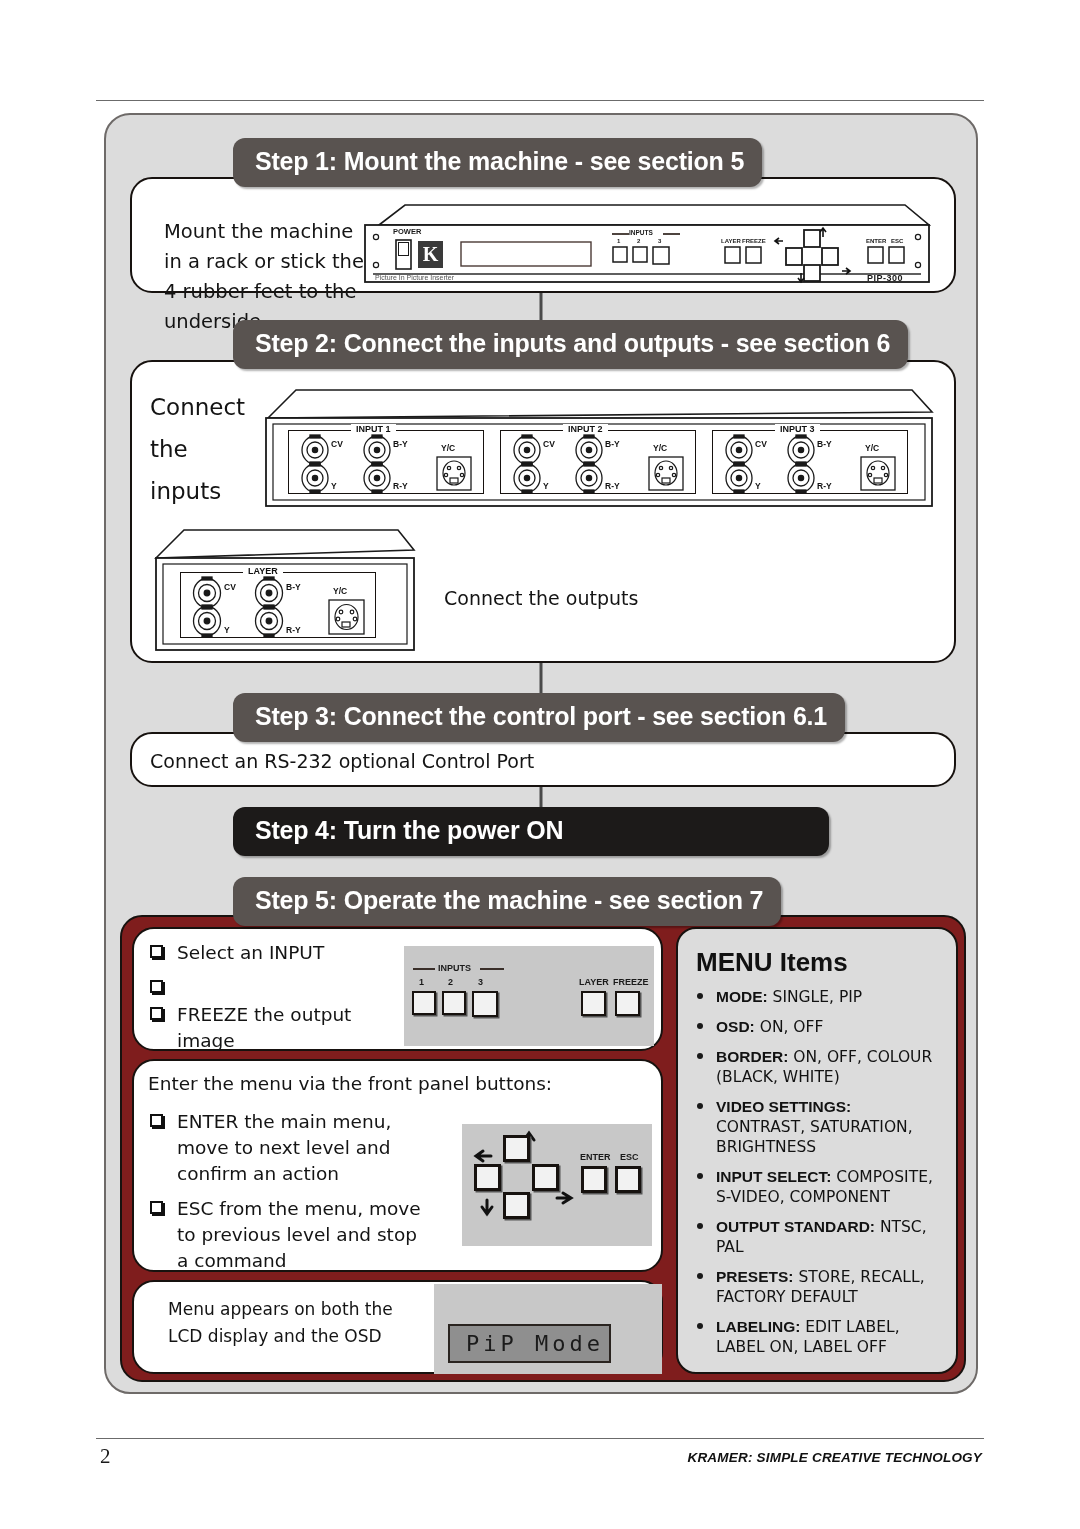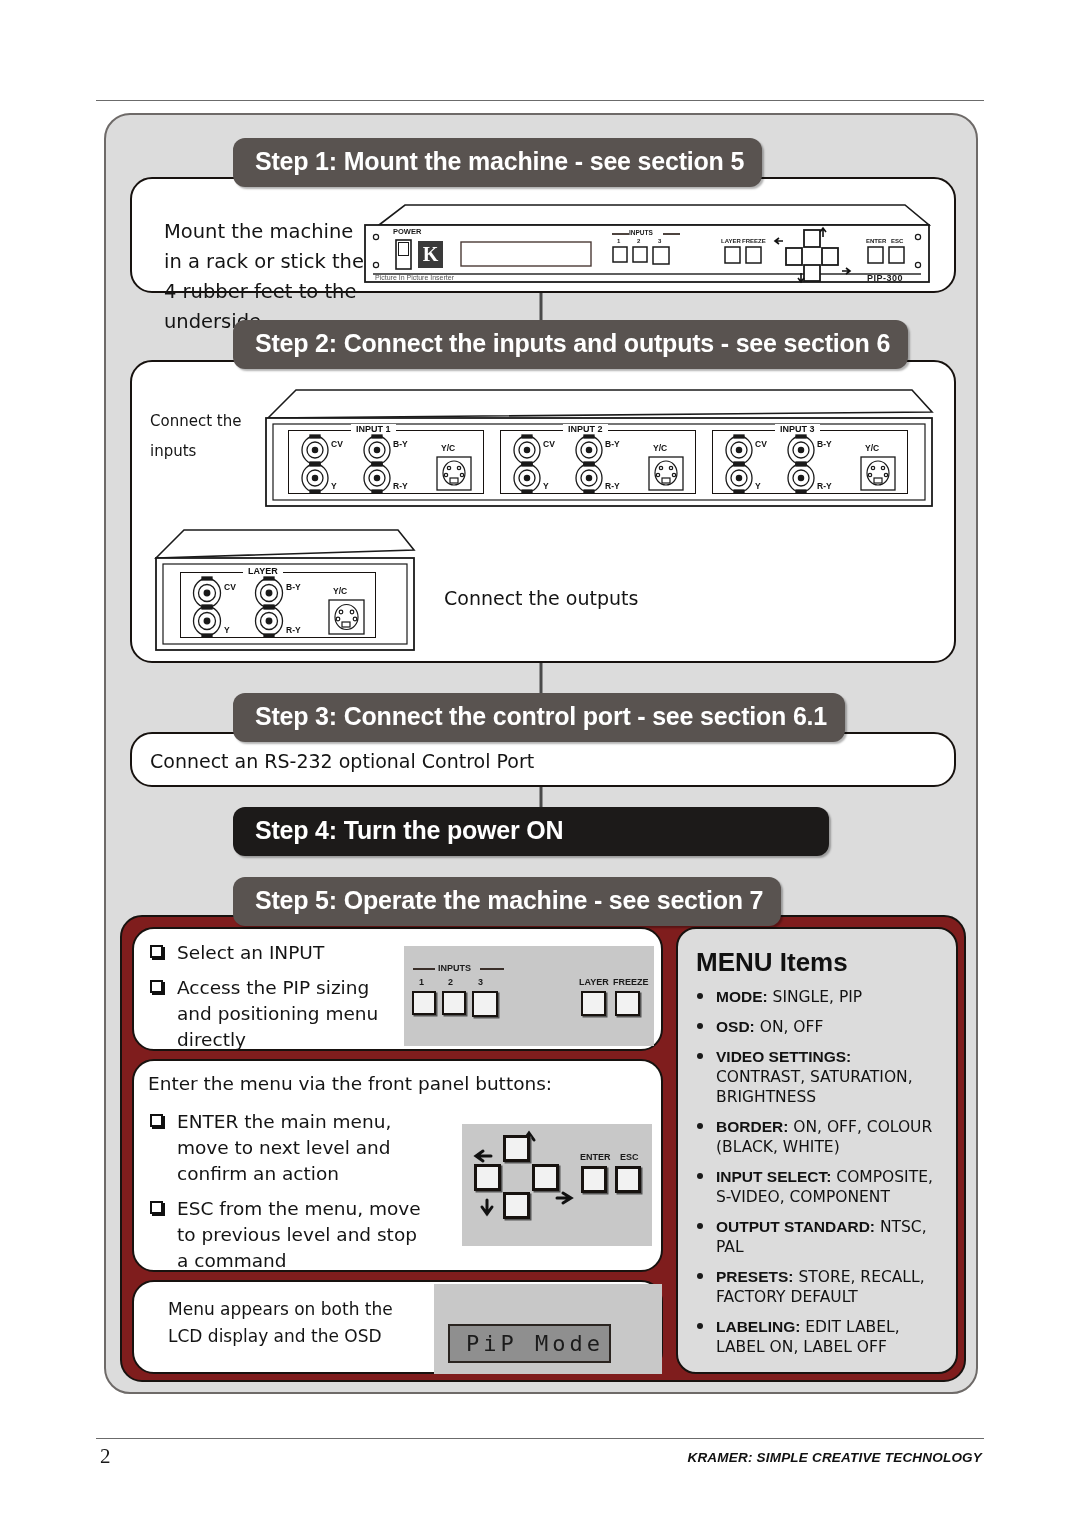--- a/index.html
+++ b/index.html
@@ -288,21 +288,21 @@
         <span class="tiny-lbl" style="left:510px; top:72px; font-size:9px; letter-spacing:0.5px;">PIP-300</span>
       </div>
     </div>
 
     <div class="step-chip" style="left:127px; top:205px;">
       <span>Step 2: Connect the inputs and outputs - see section 6</span>
     </div>
 
     <div class="panel" style="left:24px; top:245px; width:826px; height:303px;">
 
-      <span class="cap" style="left:18px; top:24px; width:110px; font-size:15px; line-height:30px;margin-top:20px;">Connect the inputs</span>
+      <span class="cap" style="left:18px; top:24px; width:110px; font-size:23px; line-height:42px;">Connect the inputs</span>
 
       <div style="position:absolute; left:128px; top:20px; width:680px; height:130px;">
         <svg width="680" height="130" viewBox="0 0 680 130" style="position:absolute;left:0;top:0;">
           <polygon points="8,36 36,8 652,8 672,30" fill="#ffffff" stroke="#1a1a1a" stroke-width="1.6"></polygon>
           <rect x="6" y="36" width="666" height="88" fill="#ffffff" stroke="#1a1a1a" stroke-width="1.8"></rect>
           <rect x="13" y="42" width="652" height="76" fill="none" stroke="#1a1a1a" stroke-width="1.2"></rect>
         </svg>
 
         <div class="conn-group" style="left:28px; top:48px; width:196px; height:64px;">
           <span class="grp-title" style="left:62px; top:-7px;">INPUT 1</span>
@@ -503,21 +503,20 @@
     <div class="panel" style="left:14px; top:800px; width:846px; height:467px; background:#7f1d1d;">
 
       <div class="panel" style="left:10px; top:10px; width:531px; height:124px;">
         <div style="position:absolute; left:16px; top:11px; width:250px;">
           <div class="chk-row">
             <span class="chk-box"></span>
             <span class="chk-label">Select an INPUT</span>
           </div>
           <div class="chk-row">
             <span class="chk-box"></span>
-            <span class="chk-label">Access the PIP sizing and positioning menu directly</span>
           </div>
           <div class="chk-row">
             <span class="chk-box"></span>
             <span class="chk-label">FREEZE the output image</span>
           </div>
         </div>
 
         <div class="gstrip" style="left:270px; top:17px; width:250px; height:100px;">
           <div class="rule-seg" style="left:9px; top:22px; width:22px;"></div>
           <div class="rule-seg" style="left:76px; top:22px; width:24px;"></div>
@@ -578,22 +577,22 @@
             <div class="lcd-text">PiP Mode</div>
           </div>
         </div>
       </div>
 
       <div class="menu-box" style="left:554px; top:10px; width:282px; height:447px;">
         <div class="menu-title">MENU Items</div>
         <ul class="menu-list">
           <li><span class="bullet"></span><b>MODE:</b><span> SINGLE, PIP</span></li>
           <li><span class="bullet"></span><b>OSD:</b><span> ON, OFF</span></li>
+          <li><span class="bullet"></span><b>BORDER:</b><span> ON, OFF, COLOUR (BLACK, WHITE)</span></li>
           <li><span class="bullet"></span><b>VIDEO SETTINGS:</b><span> CONTRAST,  SATURATION, BRIGHTNESS</span></li>
-          <li><span class="bullet"></span><b>BORDER:</b><span> ON, OFF, COLOUR (BLACK, WHITE)</span></li>
           <li><span class="bullet"></span><b>INPUT SELECT:</b><span> COMPOSITE, S-VIDEO, COMPONENT</span></li>
           <li><span class="bullet"></span><b>OUTPUT STANDARD:</b><span> NTSC, PAL</span></li>
           <li><span class="bullet"></span><b>PRESETS:</b><span> STORE, RECALL, FACTORY DEFAULT</span></li>
           <li><span class="bullet"></span><b>LABELING:</b><span> EDIT LABEL, LABEL ON, LABEL OFF</span></li>
         </ul>
       </div>
 
     </div>
   </div>
 

